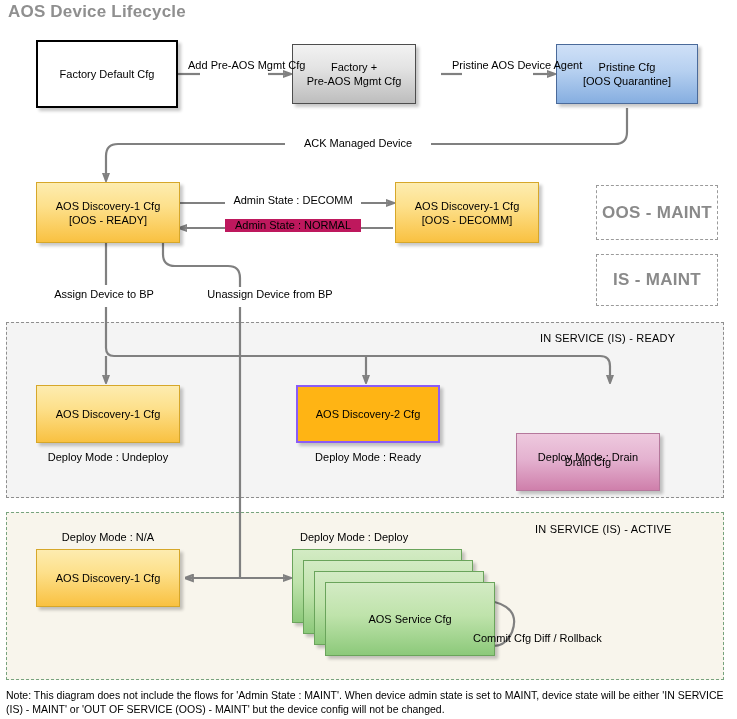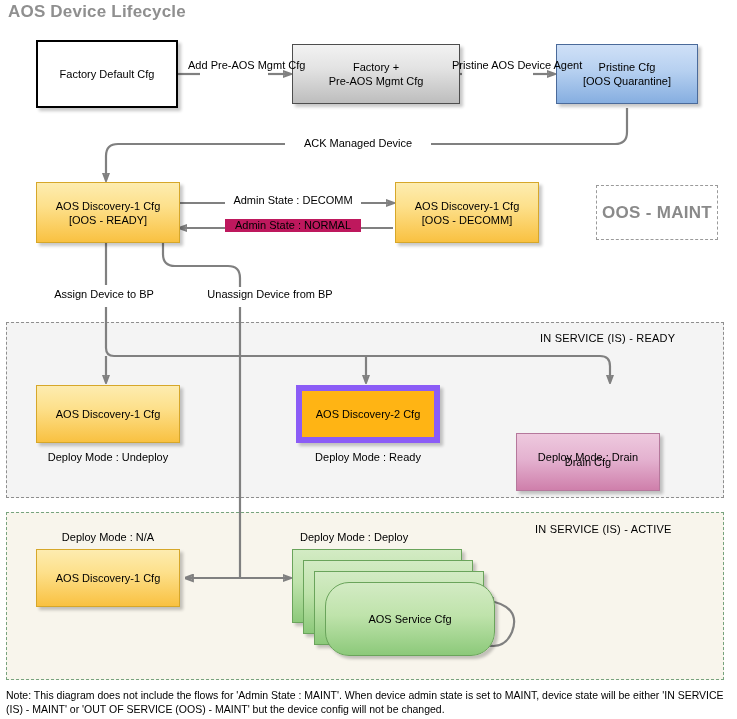--- a/index.html
+++ b/index.html
@@ -56,21 +56,21 @@
   .node-blue {
     background: linear-gradient(to bottom, #cfe0f7 0%, #b6d0f0 45%, #86aee0 100%);
     border: 1px solid #4a6a9a;
   }
   .node-amber {
     background: linear-gradient(to bottom, #fdecb0 0%, #fde08b 40%, #f9c141 100%);
     border: 1px solid #d6a72a;
   }
   .node-orange {
     background: #ffb414;
-    border: 6px solid #8b5cf6;
+    border: 2px solid #8b5cf6;
     text-align: right;
   }
   .node-pink {
     background: linear-gradient(to bottom, #eec9de 0%, #e4b2d0 45%, #cf7fab 100%);
     border: 1px solid #b5789c;
     margin-top: 48px;
   }
   .node-green {
     background: linear-gradient(to bottom, #d3ebc4 0%, #bfe3ab 45%, #8cc97a 100%);
     border: 1px solid #6aa45b;
@@ -190,21 +190,21 @@
 
     <path d="M186,578 L290,578" marker-start="url(#arrowRev)" marker-end="url(#arrow)"></path>
 
     <path d="M462,632 Q500,660 512,632 Q522,606 486,600" marker-end="url(#arrow)"></path>
   </svg>
 
   <div class="abs node node-white" style="left:36px; top:40px; width:142px; height:68px;">
     <span class="lbl">Factory Default Cfg</span>
   </div>
 
-  <div class="abs node node-gray" style="left:292px; top:44px; width:168px; height:60px;">
+  <div class="abs node node-gray" style="left:292px; top:44px; width:124px; height:60px;">
     <span>
       <span class="lbl">Factory +</span>
       <span class="lbl">Pre-AOS Mgmt Cfg</span>
     </span>
   </div>
 
   <div class="abs node node-blue" style="left:556px; top:44px; width:142px; height:60px;align-items:center;">
     <span>
       <span class="lbl">Pristine Cfg</span>
       <span class="lbl">[OOS Quarantine]</span>
@@ -222,20 +222,23 @@
     <span>
       <span class="lbl">AOS Discovery-1 Cfg</span>
       <span class="lbl">[OOS - DECOMM]</span>
     </span>
   </div>
 
   <div class="abs node node-dashed" style="left:596px; top:185px; width:122px; height:55px;">
     <span class="lbl">OOS - MAINT</span>
   </div>
 
+  <div class="abs node node-dashed" style="left:596px; top:254px; width:122px; height:52px;">
+    <span class="lbl">IS - MAINT</span>
+  </div>
 
   <div class="abs node node-amber" style="left:36px; top:385px; width:144px; height:58px;">
     <span class="lbl">AOS Discovery-1 Cfg</span>
   </div>
   <div class="abs caption" style="left:36px; top:451px; width:144px;">Deploy Mode : Undeploy</div>
 
   <div class="abs node node-orange" style="left:296px; top:385px; width:144px; height:58px;">
     <span class="lbl">AOS Discovery-2 Cfg</span>
   </div>
   <div class="abs caption" style="left:296px; top:451px; width:144px;">Deploy Mode : Ready</div>
@@ -248,21 +251,21 @@
   <div class="abs caption" style="left:36px; top:531px; width:144px;">Deploy Mode : N/A</div>
   <div class="abs node node-amber" style="left:36px; top:549px; width:144px; height:58px;">
     <span class="lbl">AOS Discovery-1 Cfg</span>
   </div>
 
   <div class="abs caption" style="left:300px; top:531px; width:160px; text-align:left;">Deploy Mode : Deploy</div>
 
   <div class="abs node node-green" style="left:292px; top:549px; width:170px; height:74px;"></div>
   <div class="abs node node-green" style="left:303px; top:560px; width:170px; height:74px;"></div>
   <div class="abs node node-green" style="left:314px; top:571px; width:170px; height:74px;"></div>
-  <div class="abs node node-green" style="left:325px; top:582px; width:170px; height:74px;border-radius:24px;">
+  <div class="abs node node-green" style="left:325px; top:582px; width:170px; height:74px;">
     <span class="lbl">AOS Service Cfg</span>
   </div>
 
   <div class="abs edge-label" style="left:188px; top:59px; width:92px;">
     <span class="lbl">Add Pre-AOS</span>
     <span class="lbl">Mgmt Cfg</span>
   </div>
 
   <div class="abs edge-label" style="left:452px; top:59px; width:92px;">
     <span class="lbl">Pristine AOS</span>
@@ -272,16 +275,17 @@
   <div class="abs edge-label" style="left:285px; top:137px; width:146px; background:#fff;">ACK Managed Device</div>
 
   <div class="abs edge-label" style="left:225px; top:194px; width:136px; background:#fff;">Admin State : DECOMM</div>
 
   <div class="abs edge-label" style="left:225px; top:219px; width:136px; background:#be185d;">Admin State : NORMAL</div>
 
   <div class="abs edge-label" style="left:40px; top:288px; width:128px; background:#fff;">Assign Device to BP</div>
 
   <div class="abs edge-label" style="left:190px; top:288px; width:160px; background:#fff;">Unassign Device from BP</div>
 
+  <div class="abs edge-label" style="left:473px; top:632px; width:170px; text-align:left;">Commit Cfg Diff / Rollback</div>
 
   <div class="abs" id="footer-note">Note: This diagram does not include the flows for 'Admin State : MAINT'. When device admin state is set to MAINT, device state will be either 'IN SERVICE (IS) - MAINT' or 'OUT OF SERVICE (OOS) - MAINT' but the device config will not be changed.</div>
 
 </div>
 
 </body></html>

